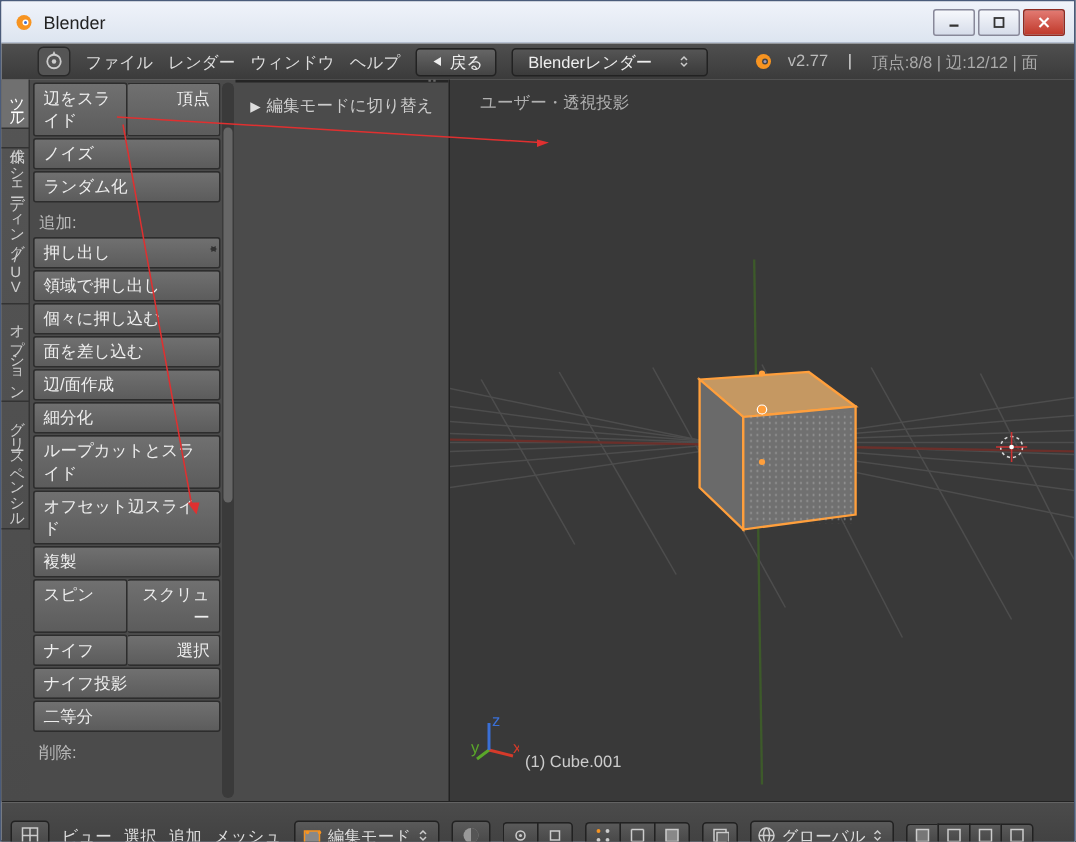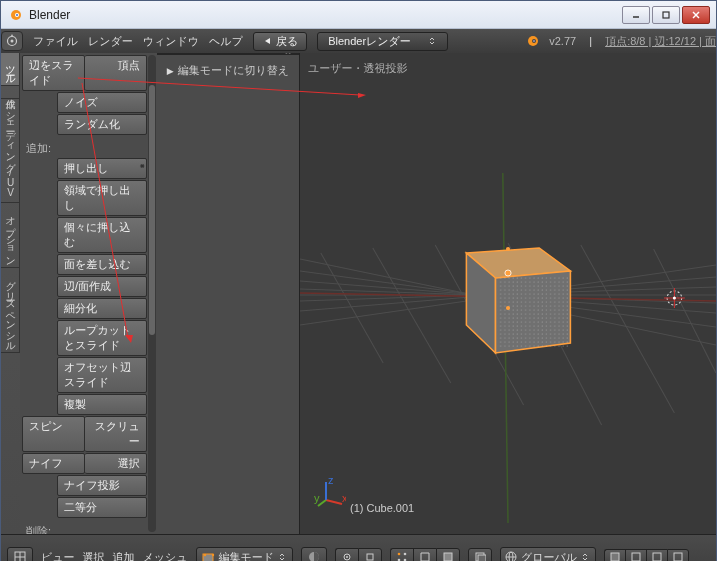--- a/index.html
+++ b/index.html
@@ -9,60 +9,60 @@
 .window { width: 717px; height: 561px; border: 1px solid #4a5b7a; background: #fff; }
 .titlebar { height: 28px; background: linear-gradient(#f0f3fa, #dde5f0); display: flex; align-items: center; padding: 0 6px; border-bottom: 1px solid #b5bfd0; }
 .titlebar .app-icon { width: 16px; height: 16px; margin-right: 6px; display: inline-flex; align-items: center; justify-content: center; }
 .titlebar .title { flex: 1; color: #222; font-size: 12px; }
 .winbtns { display: flex; gap: 2px; }
 .winbtn { width: 28px; height: 18px; border: 1px solid #889; border-radius: 2px; background: linear-gradient(#f6f8fc,#d7ddea); display: flex; align-items: center; justify-content: center; }
 .winbtn.close { background: linear-gradient(#e27a72,#c0392b); border-color: #8e2a21; color: #fff; }
 .winbtn svg { display:block; }
 
 
-.topbar { height: 24px; background: linear-gradient(#4f4f4f,#3b3b3b); display: flex; align-items: center; padding: 0 0; gap: 10px; color: #ddd; }
+.topbar { height: 24px; background: linear-gradient(#4f4f4f,#3b3b3b); display: flex; align-items: center; padding: 0 24px; gap: 10px; color: #ddd; }
 .blender-icon { width: 22px; height: 20px; background:#555; border:1px solid #2a2a2a; border-radius:4px; display:flex; align-items:center; justify-content:center; }
 .topbar .menu { cursor: default; }
 .topbar .btn-back { border:1px solid #222; background: linear-gradient(#666,#444); border-radius: 3px; padding: 1px 8px; display:flex; align-items:center; gap:4px; color:#eee; }
 .topbar .render-select { border:1px solid #222; background: linear-gradient(#555,#3a3a3a); border-radius:3px; padding:1px 10px 1px 10px; display:flex; align-items:center; gap:16px; color:#eee; min-width:110px; }
 .topbar .spacer { flex: 1; }
-.topbar .stats { color:#aaa; white-space:nowrap;text-decoration:underline; }
+.topbar .stats { color:#aaa; white-space:nowrap; }
 
 
 .main { display:flex; height: 481px; background:#3d3d3d; }
 
 
 .vtabs { width:19px; background:linear-gradient(#555,#4a4a4a); display:flex; flex-direction:column; }
 .vtab { flex:0 0 auto; writing-mode: vertical-rl; text-orientation: upright; padding:6px 2px; font-size:10px; color:#ccc; border-bottom:1px solid #333; border-right:1px solid #333; letter-spacing:-1px; }
 .vtab.active { background:#707070; color:#fff; }
 
 
 .toolpanel { width: 280px; background:#4b4b4b; border-right:1px solid #222; overflow:hidden; position:relative; display:flex; flex-direction:row; }
 .tool-scroll { flex:1; overflow:hidden; padding: 2px 10px 0 2px; position:relative; }
 .tool-btn { background:linear-gradient(#707070,#5c5c5c); border:1px solid #2d2d2d; color:#eee; padding:2px 6px; font-size:11px; border-radius:2px; }
 .tool-row { display:flex; gap:0; margin-bottom:1px; }
 .tool-row .tool-btn { flex:1; }
 .tool-row .tool-btn + .tool-btn { border-left:none;text-align:right; }
-.tool-single { margin-bottom:1px;margin-left:35px; }
+.tool-single { margin-bottom:1px; }
 .tool-single .tool-btn { width:100%; display:block; }
 .section-label { color:#bbb; font-size:11px; margin:6px 0 2px 4px; }
 .tool-chev { position:relative; }
 .tool-chev::after { content:"◂▸"; position:absolute; right:4px; top:2px; font-size:8px; color:#333; letter-spacing:-3px; }
 .scrollbar { position:absolute; right:1px; top:2px; bottom:2px; width:8px; background:#3a3a3a; border-radius:4px; }
 .scrollbar .thumb { position:absolute; left:1px; right:1px; background:#666; border-radius:3px; }
 
 
 .op-panel { border-top: 2px solid #252525; padding:8px 10px; color:#ccc; }
 .op-panel .grip { position:absolute; right:6px; margin-top:-18px; color:#666; letter-spacing:1px;}
 .op-header { display:flex; align-items:center; gap:4px; }
 .tri { font-size:9px; color:#ddd; }
 
 
 .viewport { flex:1; position:relative; background:#393939; }
-.viewport .label-top { position:absolute; left:8px; top:8px; color:#b0b0b0; font-size:11px; }
+.viewport .label-top { position:absolute; left:20px; top:8px; color:#b0b0b0; font-size:11px; }
 .viewport .obj-name { position:absolute; left:50px; bottom:20px; color:#ccc; font-size:11px; }
 .viewport .annotation-line { position:absolute; pointer-events:none; }
 .view-canvas { position:absolute; inset:0; }
 .axis-gizmo { position:absolute; left:14px; bottom:24px; }
 
 
 .bottombar { height: 45px; background:linear-gradient(#4b4b4b,#3c3c3c); border-top:1px solid #222; display:flex; align-items:center; padding:0 6px; gap:8px; color:#ddd; }
 .bottombar .menu { cursor:default; }
 .icon-btn { border:1px solid #222; background:linear-gradient(#5a5a5a,#434343); border-radius:3px; padding:2px 5px; display:flex; align-items:center; justify-content:center; }
 .mode-sel { border:1px solid #222; background:linear-gradient(#5a5a5a,#434343); border-radius:3px; padding:2px 6px 2px 4px; display:flex; align-items:center; gap:4px; }

